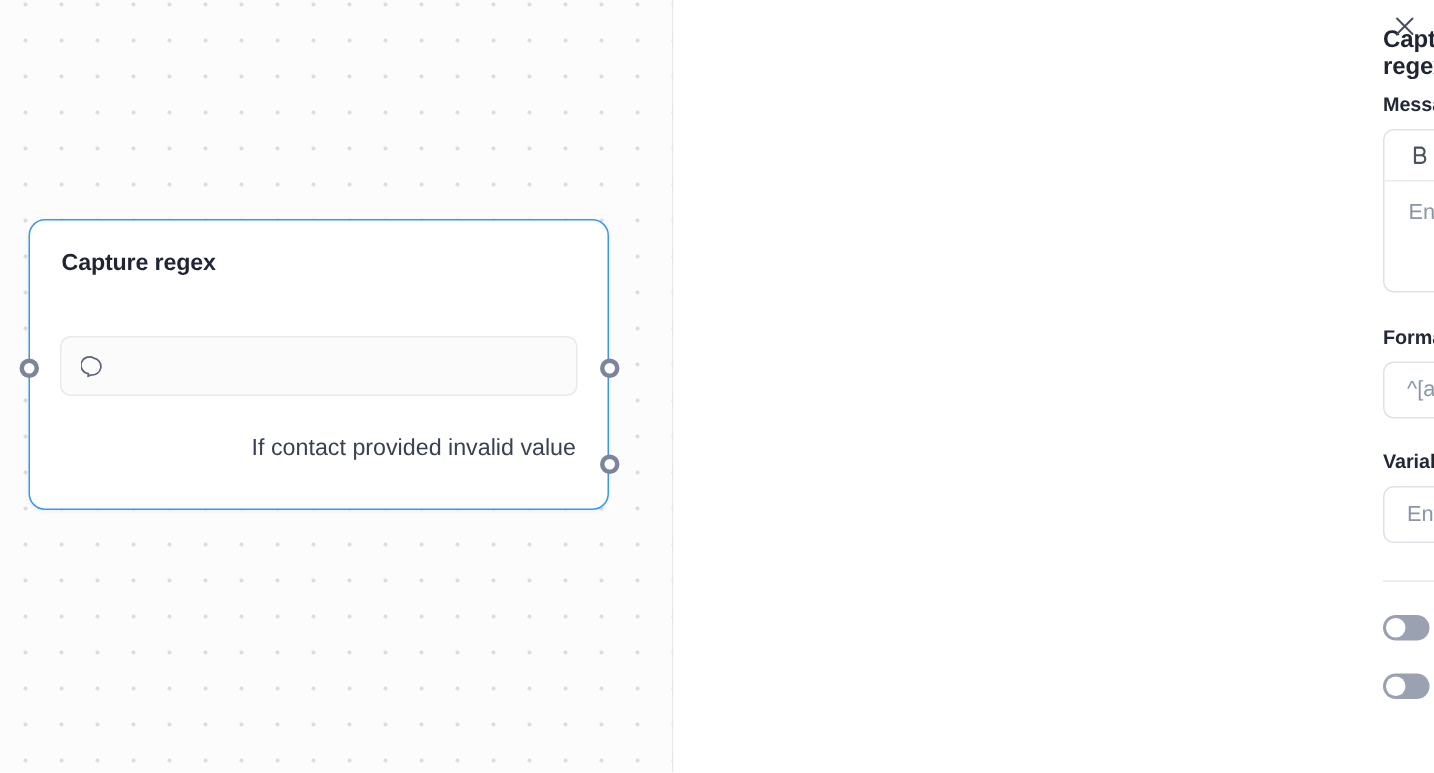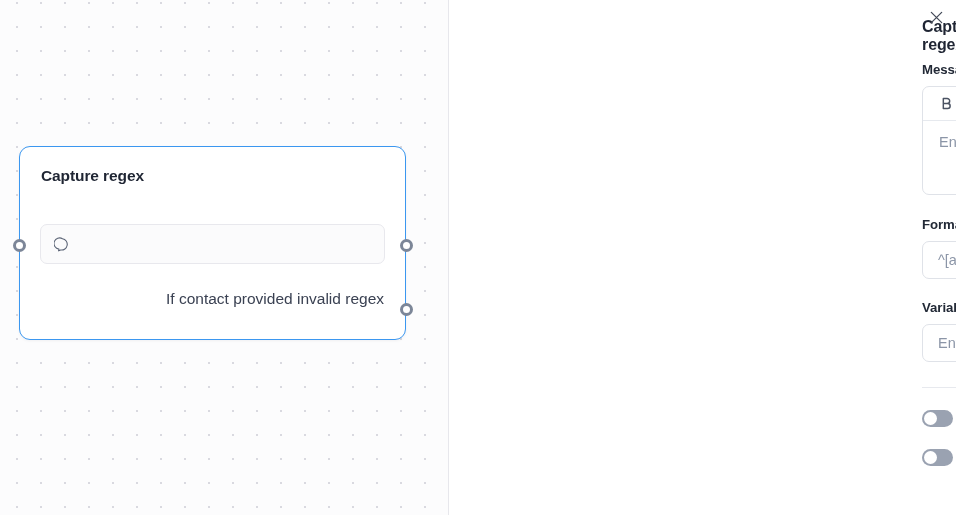--- a/index.html
+++ b/index.html
@@ -223,21 +223,21 @@
       <div id="node-title">Capture regex</div>
 
       <div id="node-input">
         <span class="bubble-icon">
           <svg width="17" height="17" viewBox="0 0 20 20" fill="none">
             <path d="M10 3.2a6.6 6.6 0 1 0-4.2 12.2l-.3 2.1 2.3-1.1A6.6 6.6 0 1 0 10 3.2Z" stroke="#5b6476" stroke-width="1.3" stroke-linejoin="round"></path>
           </svg>
         </span>
       </div>
 
-      <div id="node-branch-label">If contact provided invalid regex</div>
+      <div id="node-branch-label">If contact provided invalid value</div>
 
       <div class="handle" id="handle-left"></div>
       <div class="handle" id="handle-right"></div>
       <div class="handle" id="handle-branch"></div>
     </div>
 
     <div id="canvas-divider"></div>
   </div>
 
   <div id="panel">

